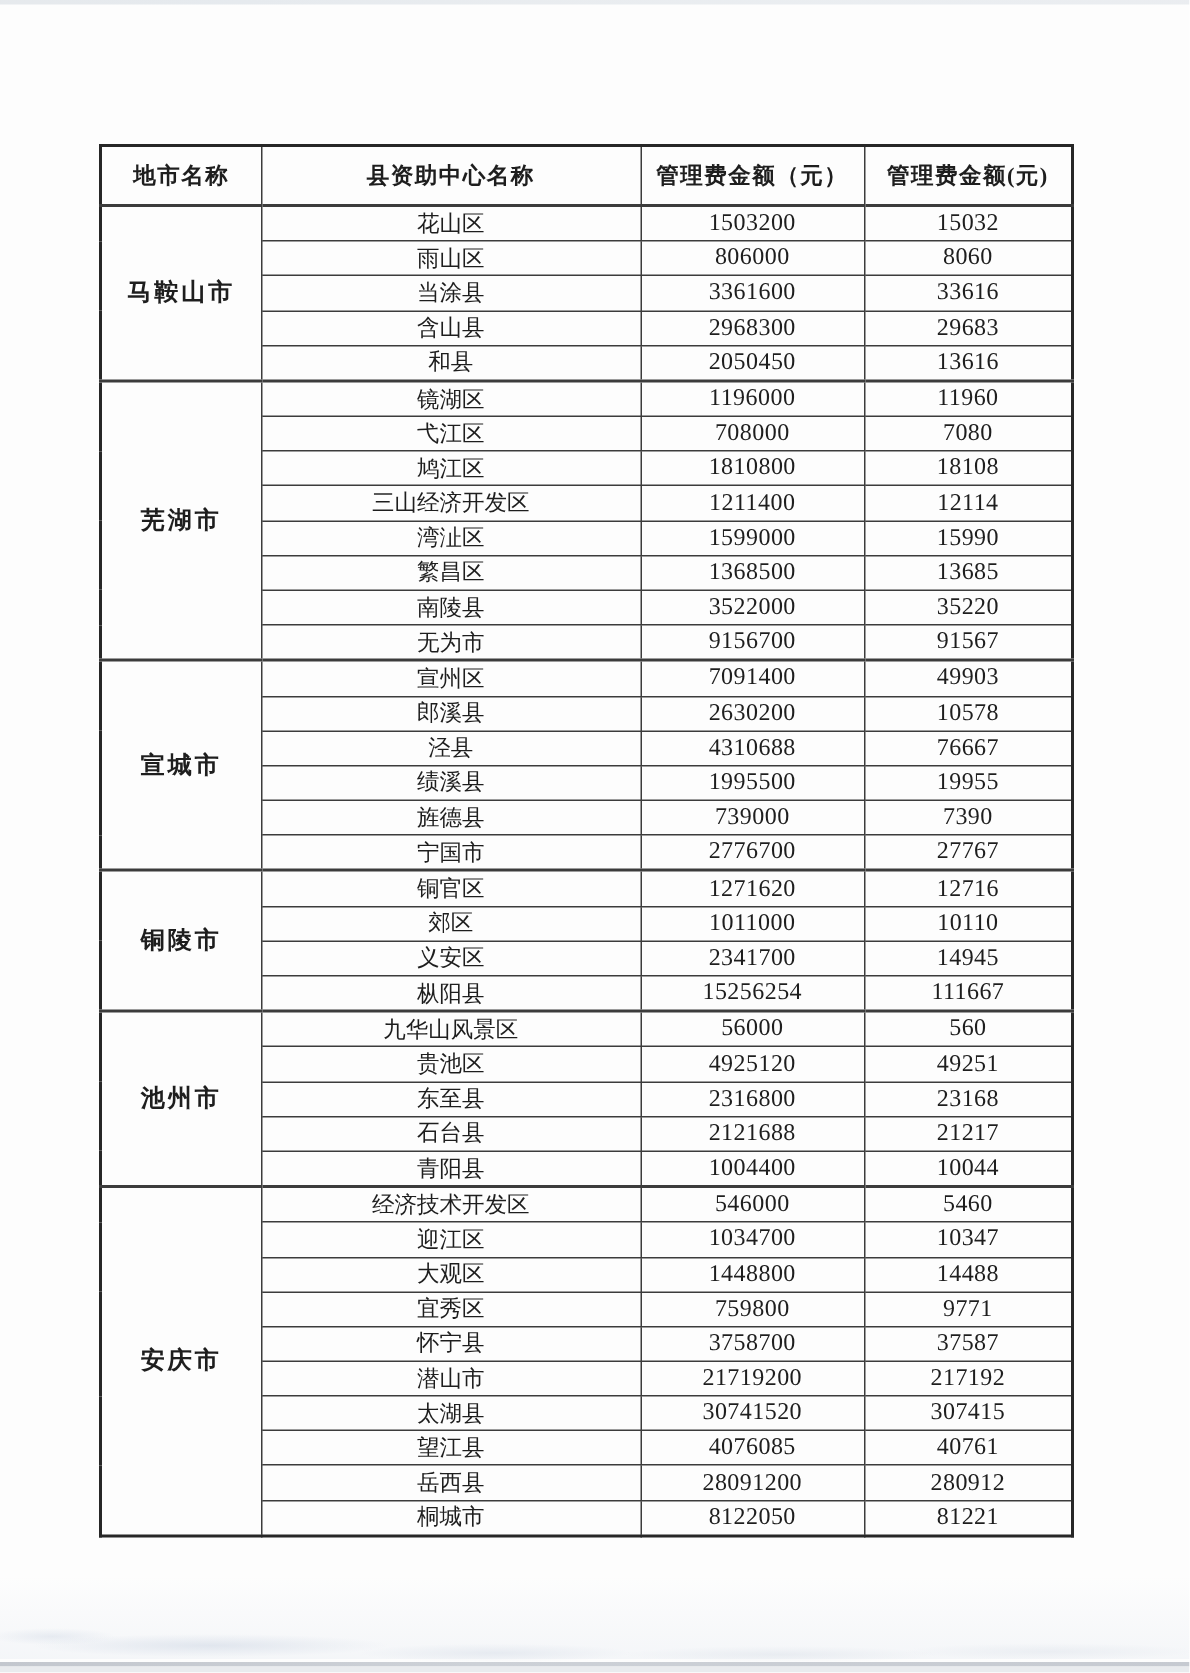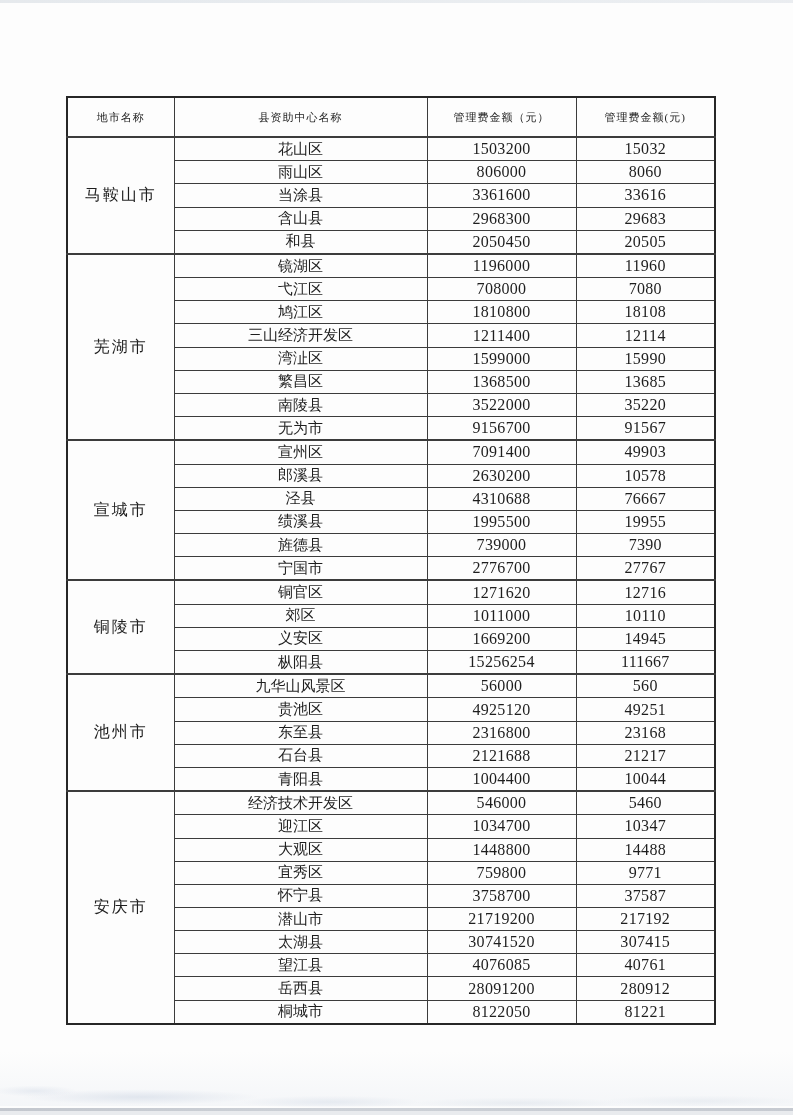--- a/index.html
+++ b/index.html
@@ -55,33 +55,34 @@
     border: 1px solid #3c3c3c;
     padding: 0;
     text-align: center;
     vertical-align: middle;
     color: #1e1e1e;
     overflow: hidden;
     white-space: nowrap;
   }
   .report thead tr { height: 40px; }
   .report thead th {
-    font-weight: normal;
-    font-size: 11px;
+    font-weight: bold;
+    font-size: 15px;
     letter-spacing: 1px;
     border-bottom-width: 2px;
   }
   .report tbody td { font-size: 15px; }
   .report td.num {
     font-size: 16px;
     letter-spacing: 0.3px;
   }
   .report td.city-cell {
     font-size: 16px;
     letter-spacing: 2px;
+    font-weight: bold;
   }
   .report tr.group-start td { border-top-width: 2px; margin-left: 28px; }
 </style>
 </head>
 <body>
 
 <div class="page">
   <div class="scan-top-edge"></div>
 
   <table class="report">
@@ -117,21 +118,21 @@
           <td class="num">33616</td>
         </tr>
         <tr>
           <td>含山县</td>
           <td class="num">2968300</td>
           <td class="num">29683</td>
         </tr>
         <tr>
           <td>和县</td>
           <td class="num">2050450</td>
-          <td class="num">20505</td>
+          <td class="num">13616</td>
         </tr>
         <tr class="group-start">
           <td rowspan="8" class="city-cell">芜湖市</td>
           <td>镜湖区</td>
           <td class="num">1196000</td>
           <td class="num">11960</td>
         </tr>
         <tr>
           <td>弋江区</td>
           <td class="num">708000</td>
@@ -204,21 +205,21 @@
           <td class="num">1271620</td>
           <td class="num">12716</td>
         </tr>
         <tr>
           <td>郊区</td>
           <td class="num">1011000</td>
           <td class="num">10110</td>
         </tr>
         <tr>
           <td>义安区</td>
-          <td class="num">1669200</td>
+          <td class="num">2341700</td>
           <td class="num">14945</td>
         </tr>
         <tr>
           <td>枞阳县</td>
           <td class="num">15256254</td>
           <td class="num">111667</td>
         </tr>
         <tr class="group-start">
           <td rowspan="5" class="city-cell">池州市</td>
           <td>九华山风景区</td>

